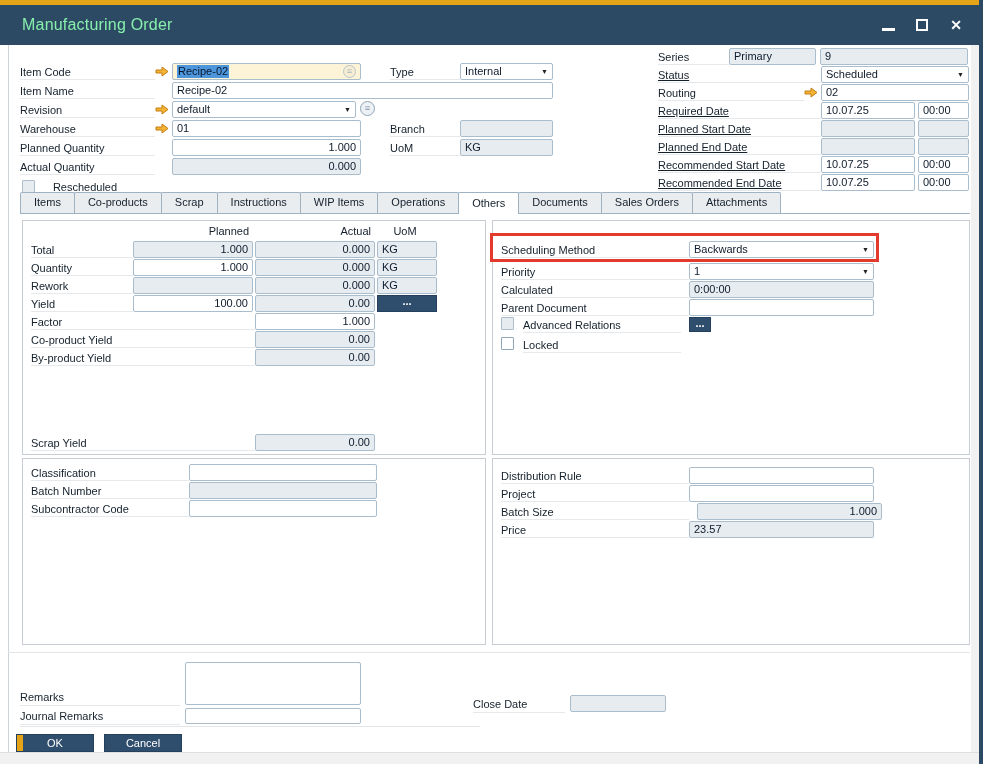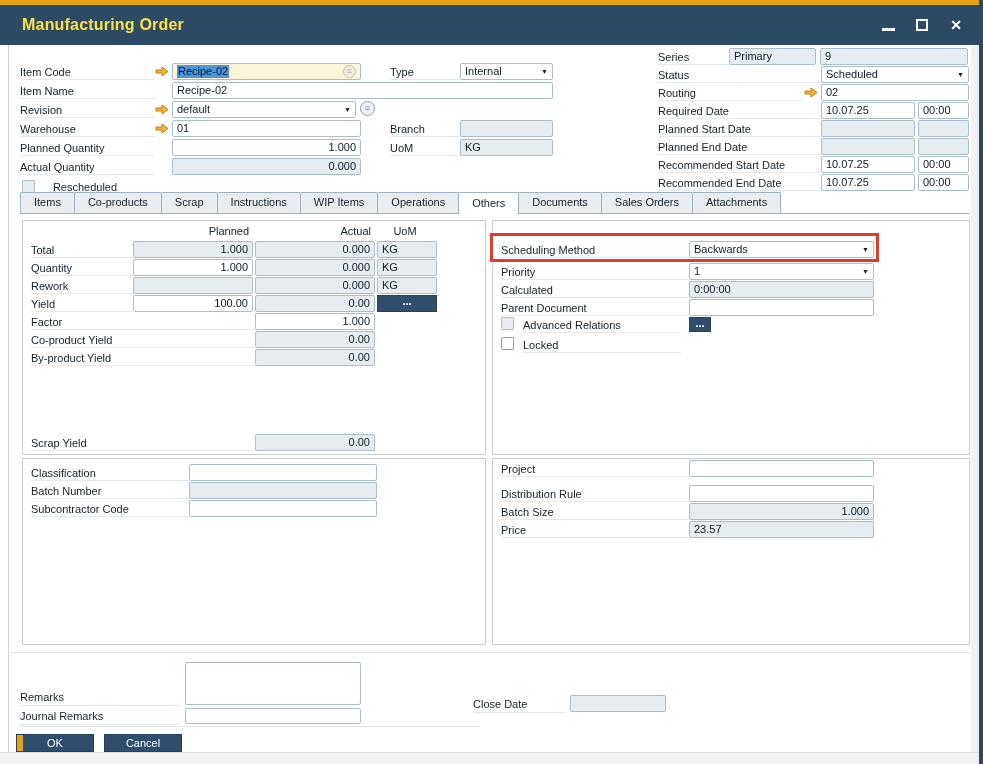--- a/index.html
+++ b/index.html
@@ -8,21 +8,21 @@
   }
   *{box-sizing:border-box; margin:0; padding:0;}
   html,body{width:983px; height:764px; overflow:hidden;}
   body{font-family:"Liberation Sans",sans-serif; font-size:11px; color:#14202C; background:#fff;}
   .window{position:relative; width:983px; height:764px; background:#fff;}
   .abs{position:absolute;}
 
   
   .top-stripe{left:0; top:0; width:983px; height:5px; background:var(--accent);}
   .titlebar{left:0; top:5px; width:983px; height:40px; background:var(--titlebar); display:flex; align-items:center;}
-  .title{color:#fde047; font-size:16px; padding-left:22px; letter-spacing:.2px;font-weight:bold;}
+  .title{color:#86efac; font-size:16px; padding-left:22px; letter-spacing:.2px;}
   .win-controls{margin-left:auto; display:flex; align-items:center; gap:16px; padding-right:18px;}
   .wc{width:18px; height:18px; display:flex; align-items:center; justify-content:center; color:#fff; cursor:default;}
   .min-glyph{width:13px; height:3px; background:#fff; margin-top:9px;}
   .max-glyph{width:12px; height:12px; border:2px solid #fff;}
   .close-glyph{font-size:14px; font-weight:bold; color:#fff;}
   .left-line{left:8px; top:45px; width:1px; height:707px; background:#CDD2D7;}
   .right-band{left:971px; top:45px; width:8px; height:719px; background:#F1F1F1;}
   .navy-edge{left:979px; top:0; width:4px; height:764px; background:var(--titlebar);}
   .bottom-band{left:0; top:752px; width:979px; height:12px; background:#F1F1F1; border-top:1px solid #DCDFE2;}
   .hline{height:1px; background:#E3E6E9;}
@@ -54,21 +54,21 @@
   .f184{width:184px;}
   .col2-gap{margin-left:29px;}
   .lbl2{width:70px;}
   .f93{width:93px;}
   .itemcode{background:var(--cream); display:flex; align-items:center;}
   .itemcode .seltext{background:var(--sel); color:#07182E; padding:0 1px;}
   .itemcode .cfl{margin-left:auto; width:13px; height:13px; background:#F6EED2; color:#A9B4BE; border-color:#B9C4CE;}
 
   #form-right{left:658px; top:48px; width:312px;}
   #form-right .row{height:18px;}
-  .hr-label{width:163px;}
+  .hr-label{width:163px;text-decoration:underline;}
   .hr-label-series{width:71px;}
   .hr-label-routing{width:146px;}
   .f87{width:87px;}
   .f148{width:148px;}
   .f94{width:94px;}
   .f51{width:51px; margin-left:3px;}
 
   
   .tabbar{left:20px; top:192px; width:950px; height:22px; display:flex; align-items:center; border-bottom:1px solid #9FB2C2;}
   .tab{height:21px; padding:3px 13px 0 13px; background:#EAEDF0; border:1px solid #9FB2C2; border-bottom:none;
@@ -358,29 +358,29 @@
       <div class="lbl chk-lbl">Advanced Relations</div>
       <div class="ellipsis-btn" style="width:22px; height:15px; margin-left:8px;">...</div>
     </div>
     <div class="rrow chk-row" style="margin-top:3px;">
       <span class="checkbox"></span>
       <div class="lbl chk-lbl">Locked</div>
     </div>
   </div>
 
   <div class="abs gbox" id="box-r2">
-    <div class="rrow" style="margin-top:1px;">
-      <div class="lbl rlbl">Project</div>
-      <div class="field rf"></div>
-    </div>
     <div class="rrow" style="margin-top:8px;">
       <div class="lbl rlbl">Distribution Rule</div>
       <div class="field rf"></div>
     </div>
     <div class="rrow" style="margin-top:1px;">
+      <div class="lbl rlbl">Project</div>
+      <div class="field rf"></div>
+    </div>
+    <div class="rrow" style="margin-top:1px;gap:8px;">
       <div class="lbl rlbl">Batch Size</div>
       <div class="field rf num gray">1.000</div>
     </div>
     <div class="rrow" style="margin-top:1px;">
       <div class="lbl rlbl">Price</div>
       <div class="field rf gray">23.57</div>
     </div>
   </div>
 
   <div class="abs red-box"></div>

